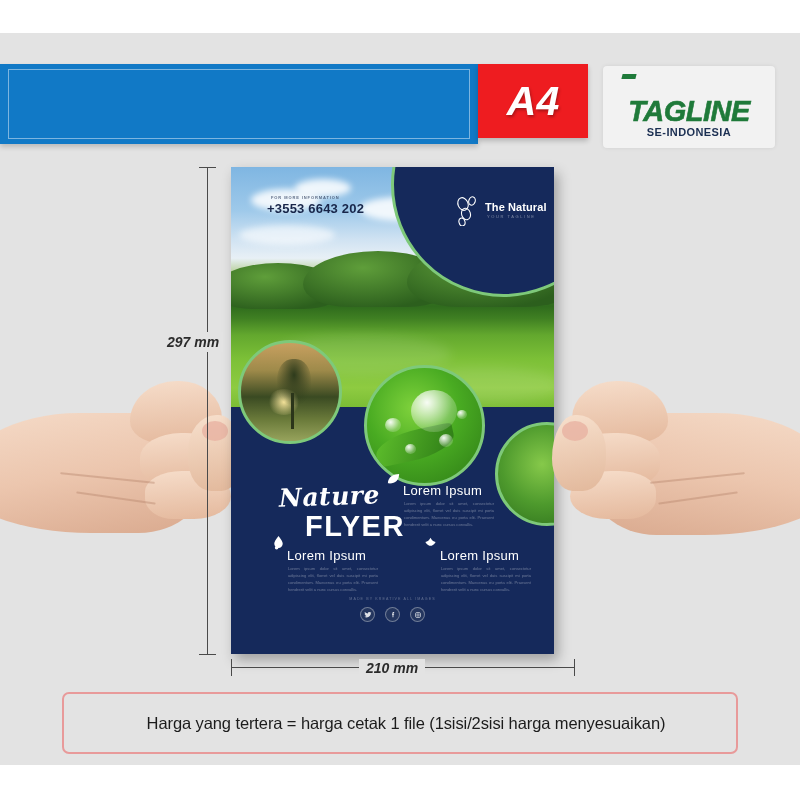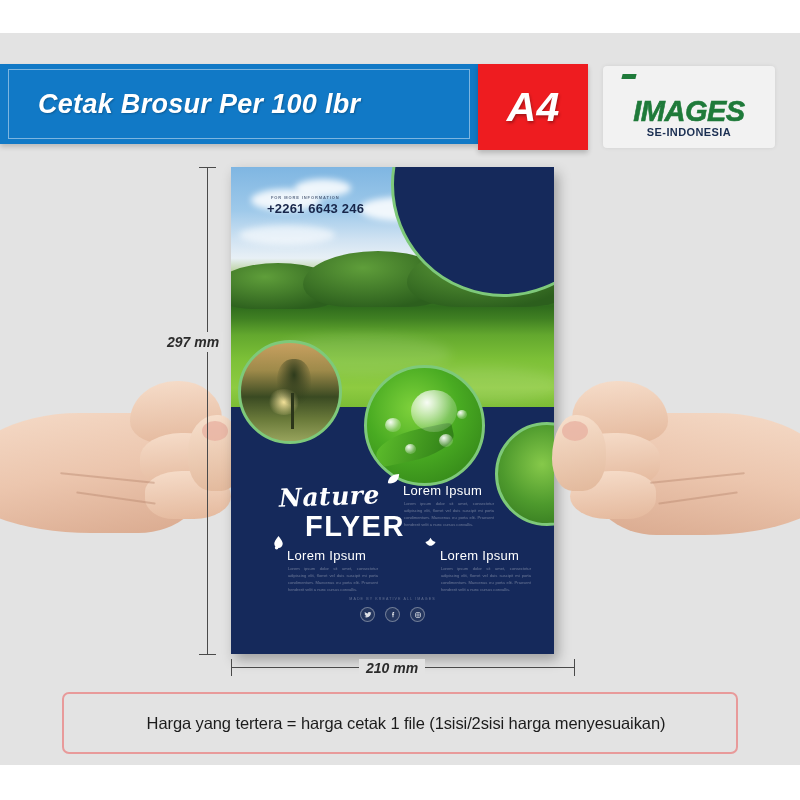--- a/index.html
+++ b/index.html
@@ -55,21 +55,21 @@
     font-size: 27px;
     font-weight: bold;
     font-style: italic;
     letter-spacing: 0.3px;
     white-space: nowrap;
     text-shadow: 1px 1px 2px rgba(0,0,0,0.25);
   }
   .banner-a4 {
     position: absolute;
     left: 478px; top: 0px;
-    width: 110px; height: 86px;
+    width: 110px; height: 74px;
     background: #ee1c20;
     box-shadow: 0 3px 5px rgba(0,0,0,0.2);
   }
   .banner-a4-text {
     position: absolute;
     left: 0; top: 0; right: 0; bottom: 0;
     display: flex; align-items: center; justify-content: center;
     color: #ffffff;
     font-size: 41px;
     font-weight: bold;
@@ -488,30 +488,29 @@
 </head>
 <body>
 
 <div id="canvas">
 
   <div class="backdrop"></div>
 
   <div class="banner">
     <div class="banner-blue">
       <div class="banner-blue-inner"></div>
-      <div class="banner-title">Cetak Brosur Per 100 lbr</div>
     </div>
     <div class="banner-a4">
       <div class="banner-a4-text">A4</div>
     </div>
   </div>
 
   <div class="ongkir">
     <div class="ongkir-tick"></div>
-    <div class="ongkir-l2">IMAGES</div>
+    <div class="ongkir-l2">TAGLINE</div>
     <div class="ongkir-l3">SE-INDONESIA</div>
   </div>
 
   <div class="hand hand-left">
     <div class="palm"></div>
     <div class="knuckle k1"></div>
     <div class="knuckle k2"></div>
     <div class="knuckle k3"></div>
     <div class="thumb"></div>
     <div class="nail"></div>
@@ -529,22 +528,32 @@
       <div class="tree-mass" style="left:-18px; top:96px; width:130px; height:46px;"></div>
       <div class="tree-mass" style="left:72px; top:84px; width:150px; height:56px;"></div>
       <div class="tree-mass" style="left:176px; top:78px; width:170px; height:62px;"></div>
       <div class="grass-hl" style="left:40px; top:168px; width:180px; height:40px;"></div>
       <div class="grass-hl" style="left:170px; top:200px; width:160px; height:36px;"></div>
     </div>
 
     <div class="circle-navy"></div>
 
     <div class="phone-small">FOR MORE INFORMATION</div>
-    <div class="phone">+2261 6643 246</div>
-
+    <div class="phone">+3553 6643 202</div>
+
+    <div class="logo-wrap">
+      <svg class="logo-mark" viewBox="0 0 26 30">
+        <ellipse cx="8" cy="8" rx="5" ry="6.5" fill="none" stroke="#ffffff" stroke-width="1.1" transform="rotate(-22 8 8)"></ellipse>
+        <ellipse cx="17" cy="5" rx="3.2" ry="4.2" fill="none" stroke="#ffffff" stroke-width="1.1" transform="rotate(18 17 5)"></ellipse>
+        <ellipse cx="11" cy="18" rx="4.4" ry="5.8" fill="none" stroke="#ffffff" stroke-width="1.1" transform="rotate(-18 11 18)"></ellipse>
+        <ellipse cx="7" cy="26" rx="3" ry="4" fill="none" stroke="#ffffff" stroke-width="1.1" transform="rotate(-14 7 26)"></ellipse>
+      </svg>
+      <div class="logo-name">The Natural</div>
+      <div class="logo-tag">YOUR TAGLINE</div>
+    </div>
 
     <div class="circ circ-sunset">
       <div class="sun-glow"></div>
       <div class="pine"></div>
       <div class="pine-trunk"></div>
     </div>
 
     <div class="circ circ-drops">
       <div class="leaf-blade" style="left:8px; top:62px; width:80px; height:30px; transform:rotate(-12deg);"></div>
       <div class="drop" style="left:44px; top:22px; width:46px; height:42px;"></div>

